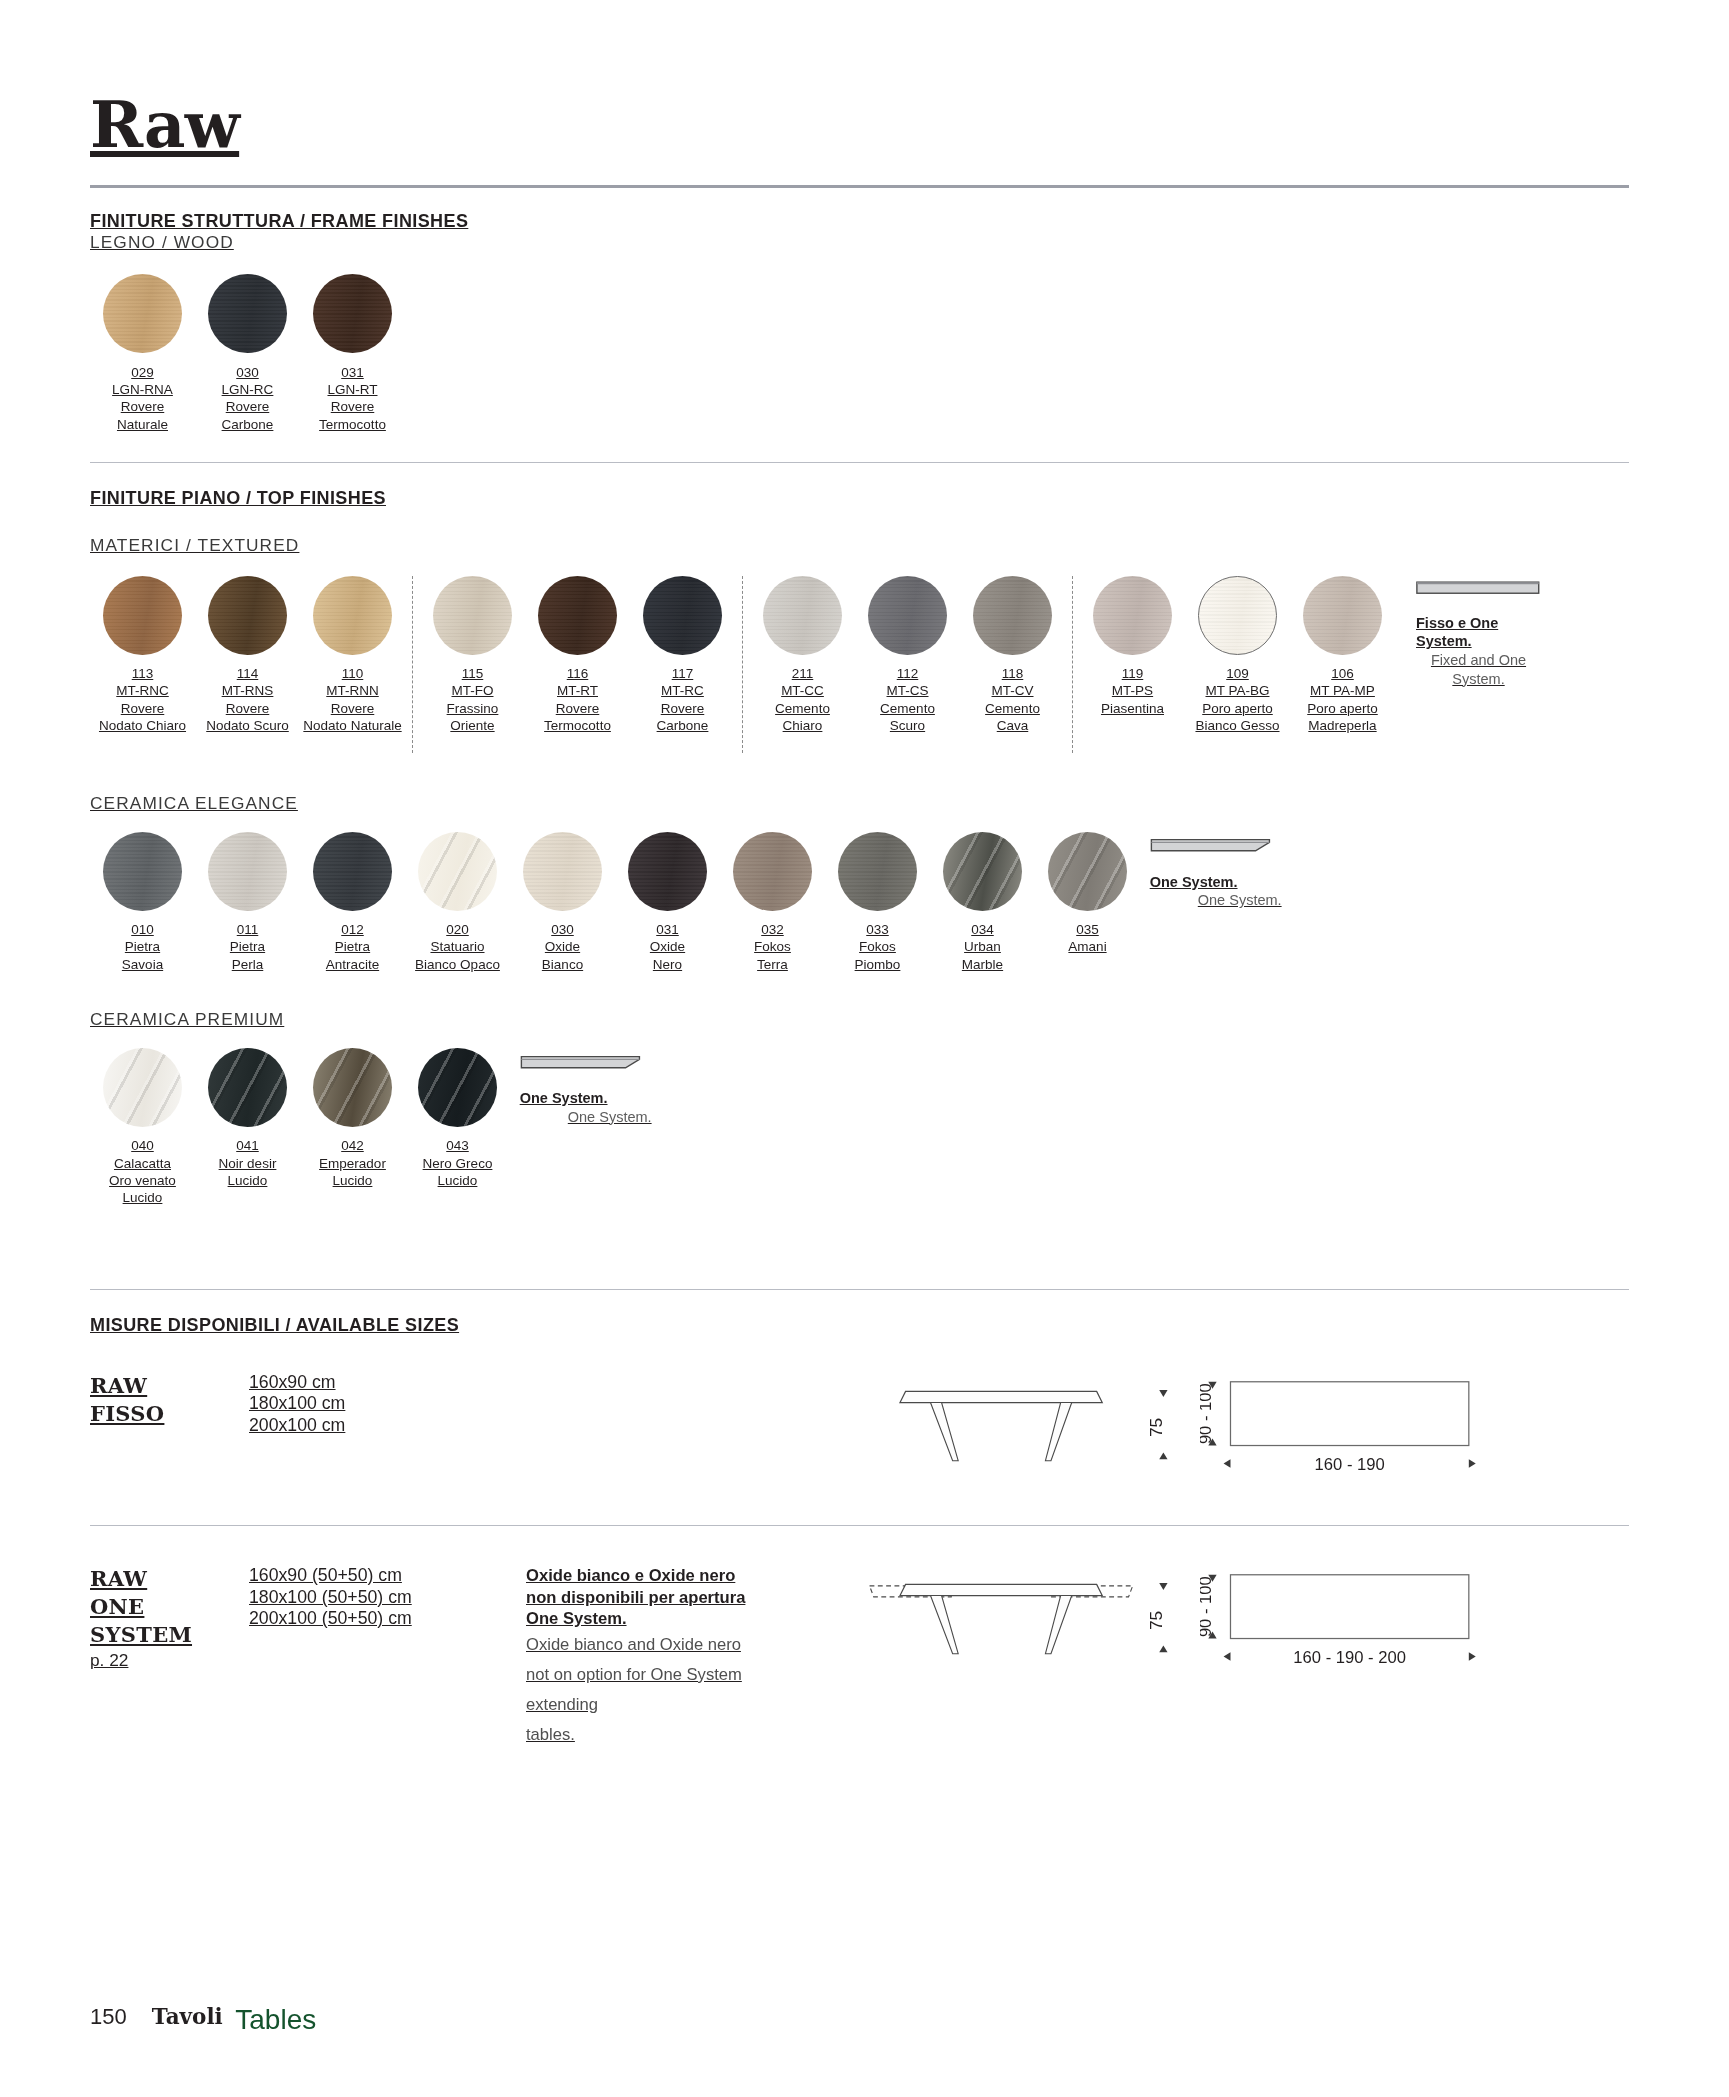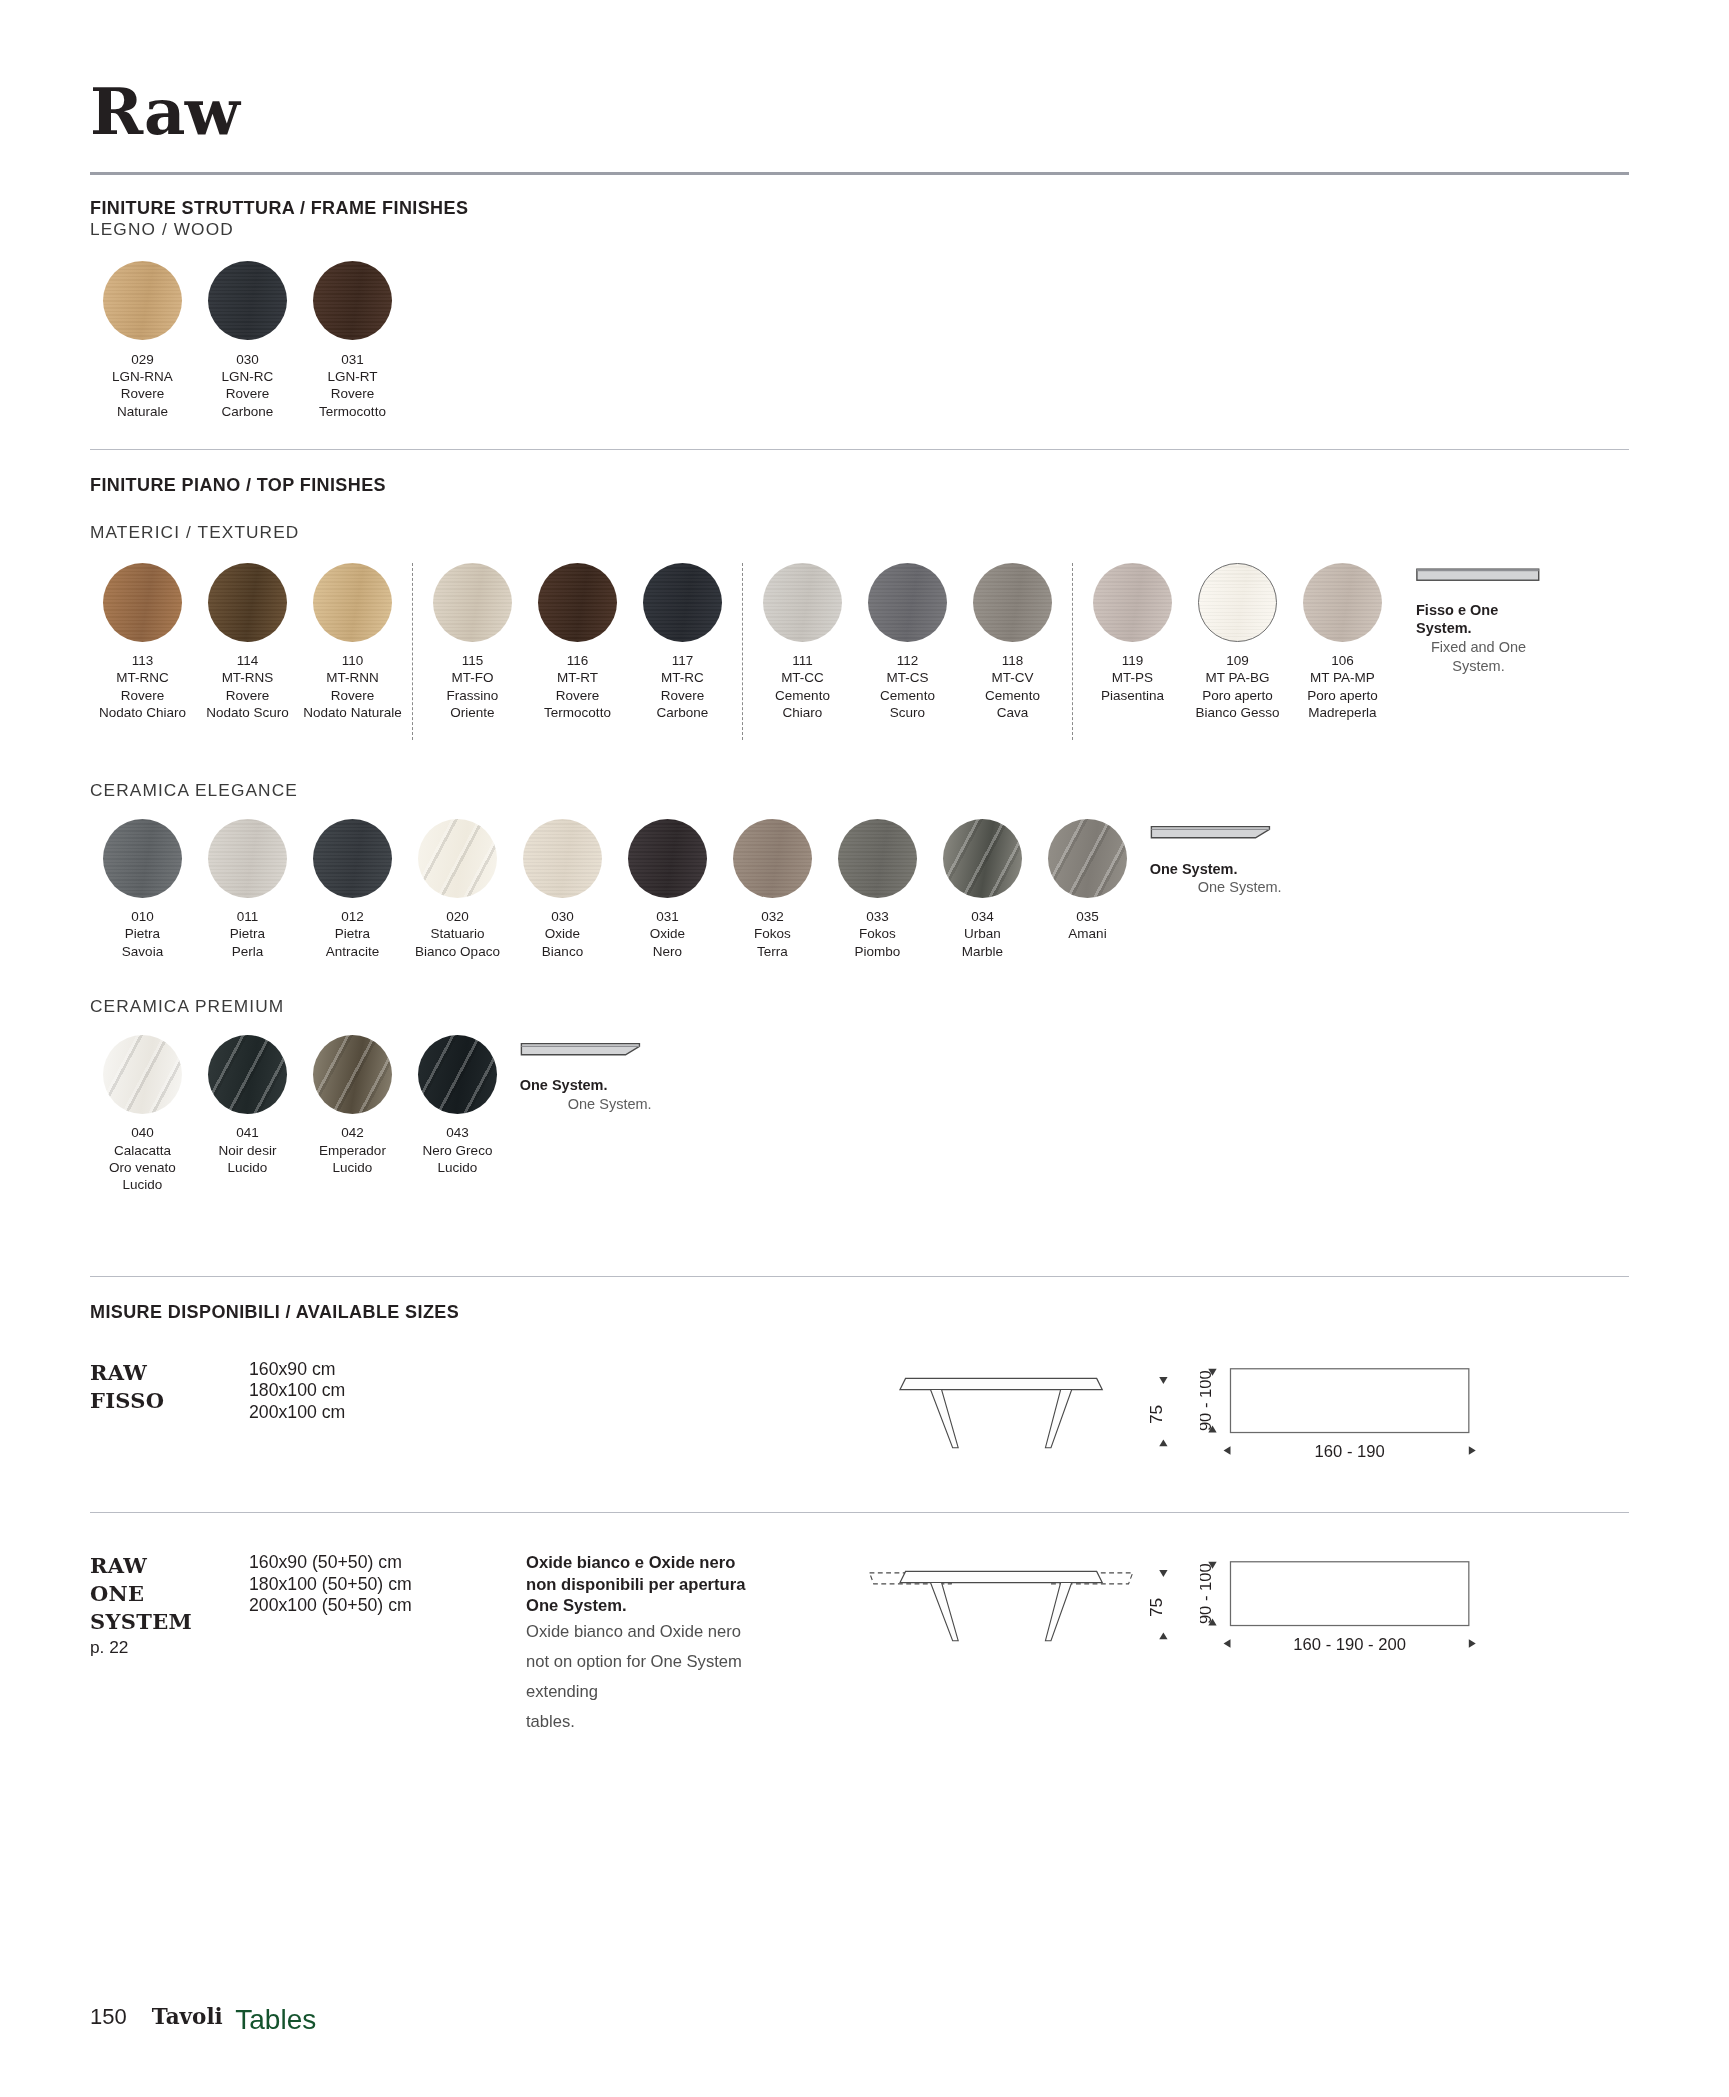--- a/index.html
+++ b/index.html
@@ -4,21 +4,21 @@
 <style>
   * { box-sizing: border-box; margin: 0; padding: 0; }
   html, body {
     width: 1729px;
     background: #ffffff;
     font-family: "Liberation Sans", sans-serif;
     color: #231f20;
   }
   body { width: 1729px; height: 2097px; position: relative; overflow: hidden; }
 
-  .page { position: relative; width: 1581px; height: 2097px; padding: 4px 90px; }
+  .page { position: relative; width: 1581px; height: 2097px; padding: 17px 90px; text-decoration: underline; }
 
   
   .title {
     font-family: "DejaVu Serif", "Liberation Serif", serif;
     font-weight: 700;
     font-size: 64px;
     letter-spacing: -0.7px;
     line-height: 1;
     padding-top: 76px;
     color: #231f20;
@@ -237,21 +237,21 @@
 Rovere
 Carbone</div>
           </div>
         </div>
         <div class="divider-dash"></div>
         <div class="swatch-group">
           <div class="swatch-cell">
             <div class="swatch" style="background: linear-gradient(100deg, rgb(213, 210, 205) 0%, rgb(198, 194, 188) 55%, rgb(213, 210, 205) 100%);">
               <div style="position: absolute; inset: 0px; opacity: 0.3; background: repeating-linear-gradient(0deg, rgba(0, 0, 0, 0.1) 0px, rgba(0, 0, 0, 0.1) 1.4px, rgba(255, 255, 255, 0.1) 1.4px, rgba(255, 255, 255, 0.1) 3.5px);"></div>
             </div>
-            <div class="swatch-caption">111
+            <div class="swatch-caption">211
 MT-CC
 Cemento
 Chiaro</div>
           </div>
           <div class="swatch-cell">
             <div class="swatch" style="background: linear-gradient(100deg, rgb(118, 118, 122) 0%, rgb(101, 101, 106) 55%, rgb(118, 118, 122) 100%);">
               <div style="position: absolute; inset: 0px; opacity: 0.3; background: repeating-linear-gradient(0deg, rgba(0, 0, 0, 0.1) 0px, rgba(0, 0, 0, 0.1) 1.4px, rgba(255, 255, 255, 0.1) 1.4px, rgba(255, 255, 255, 0.1) 3.5px);"></div>
             </div>
             <div class="swatch-caption">112
 MT-CS

